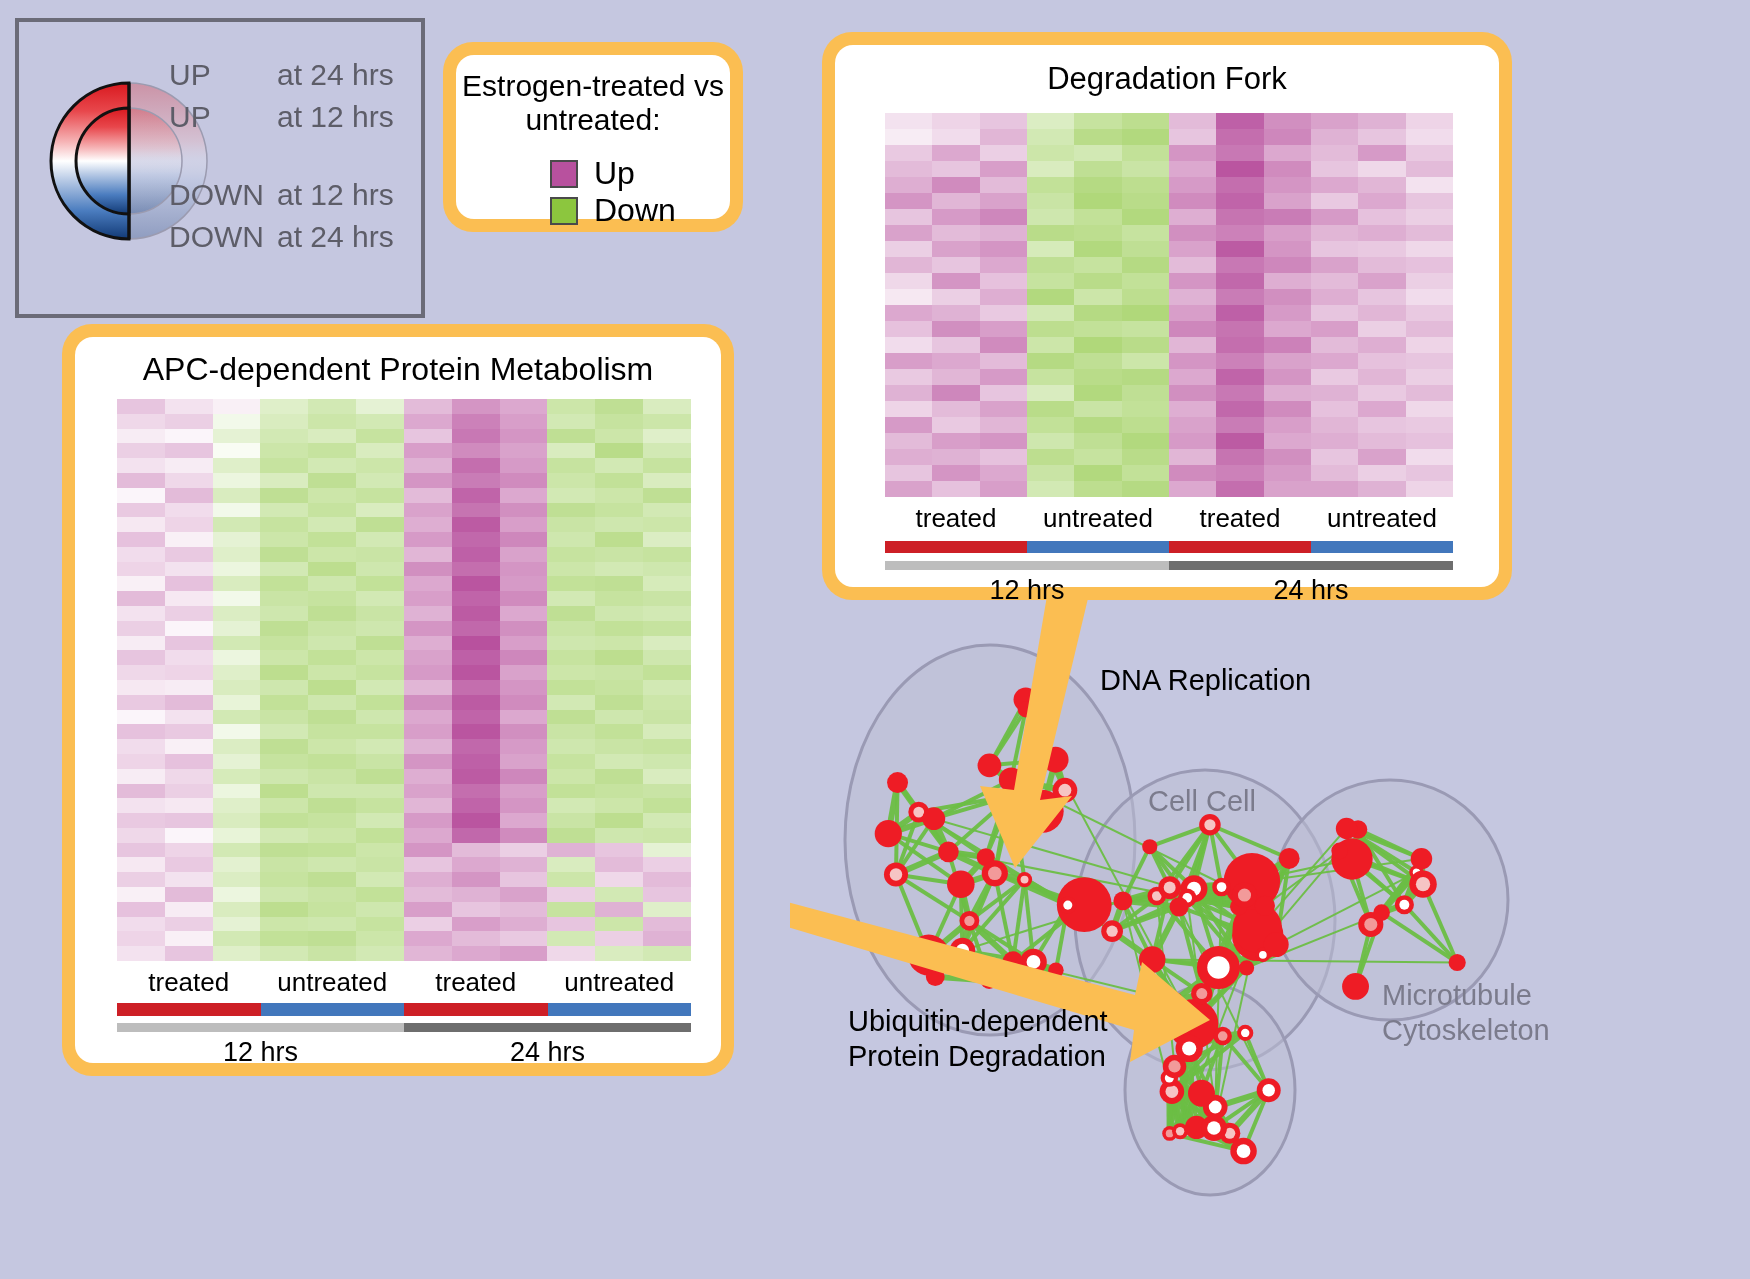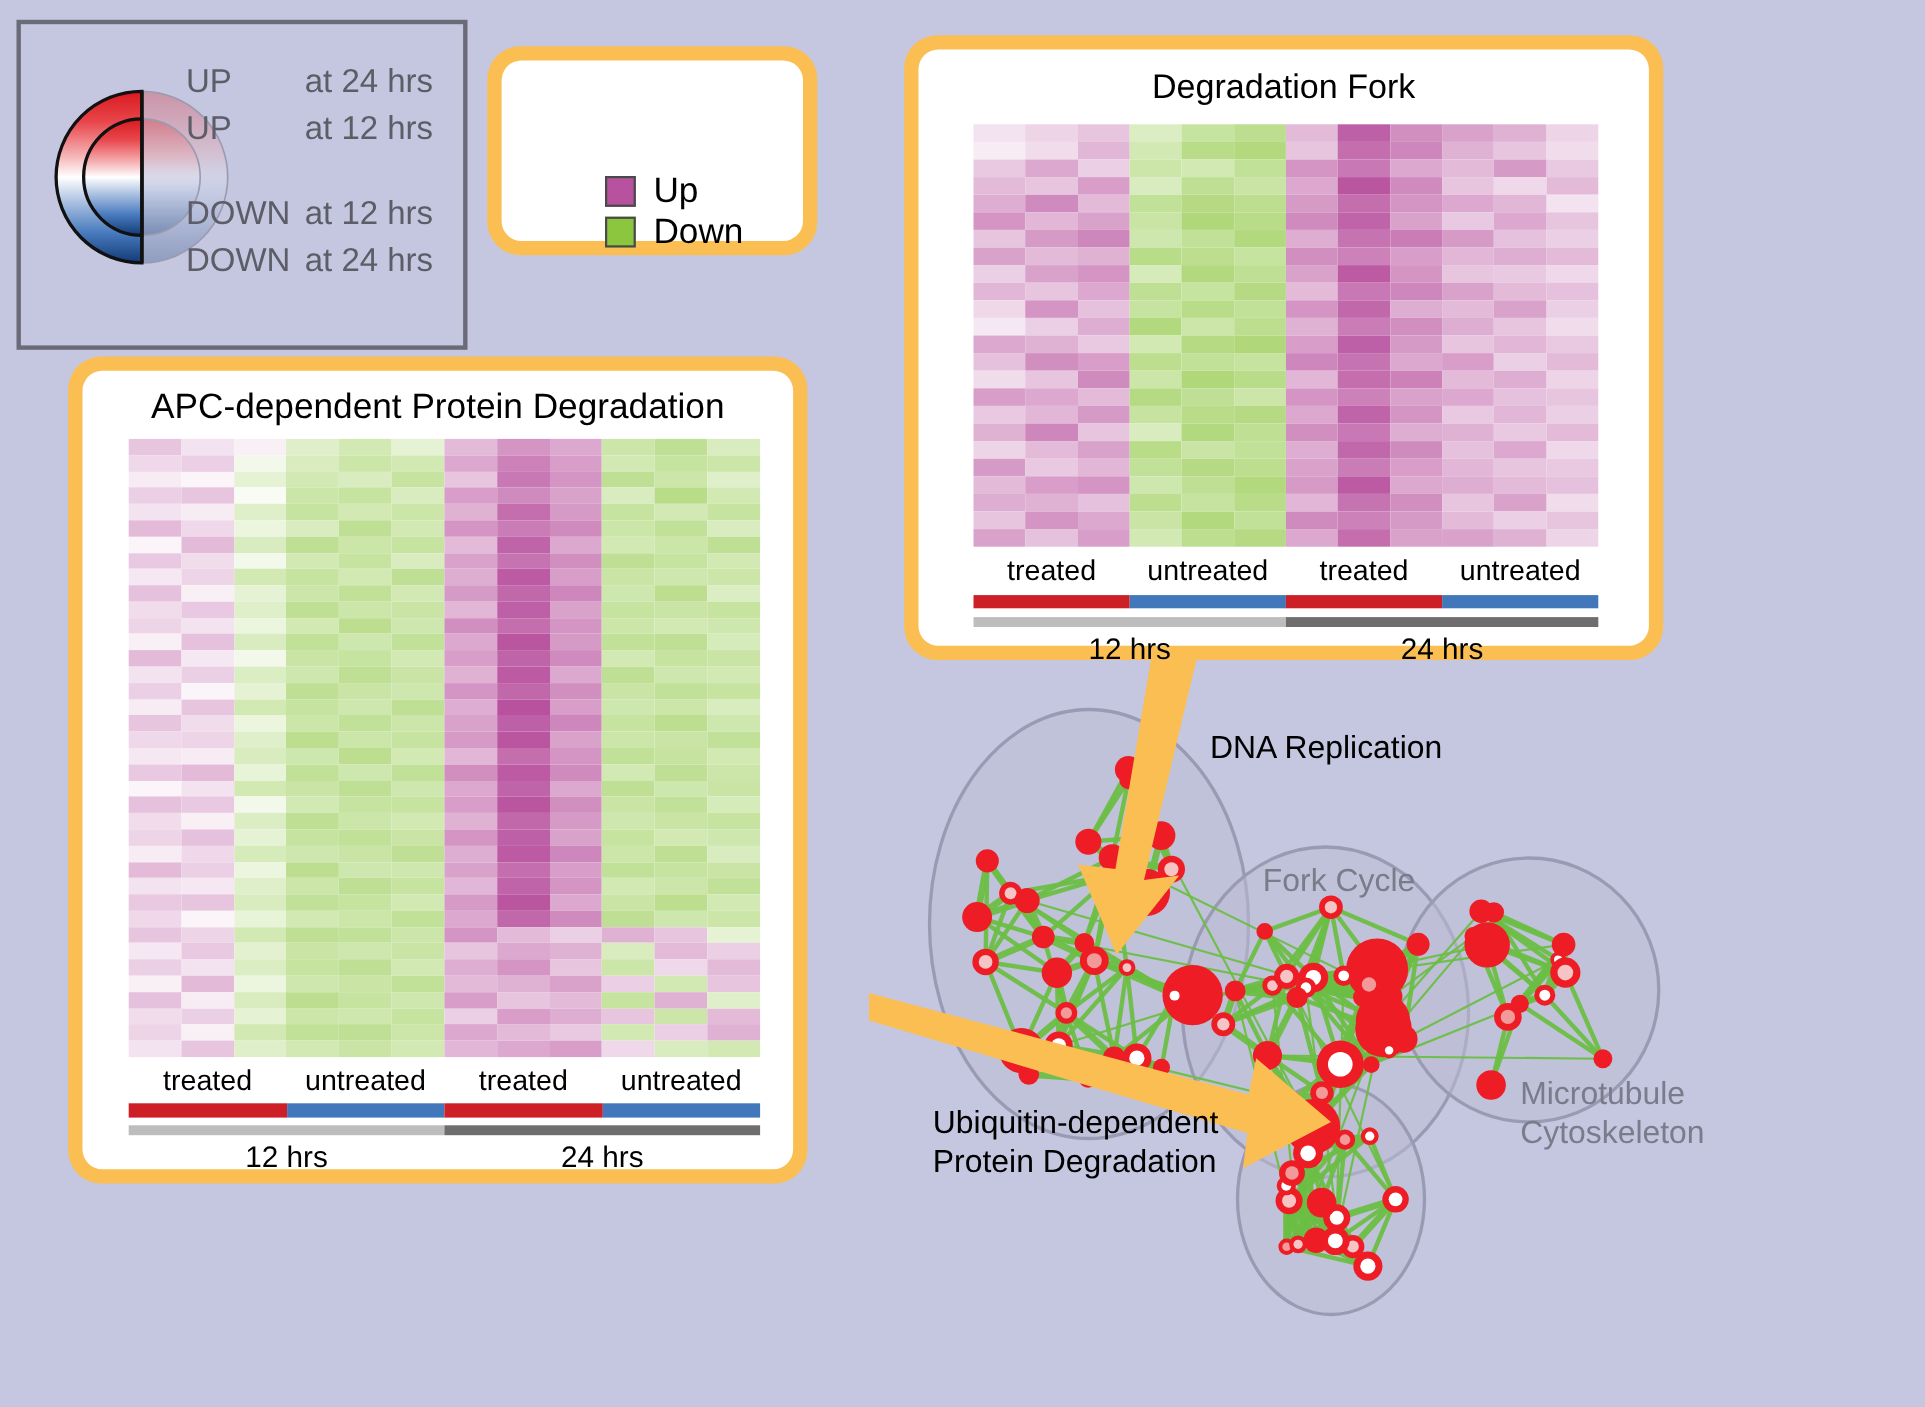--- a/index.html
+++ b/index.html
@@ -128,20 +128,21 @@
     <div class="lg-row">
       <span class="lg-dir">DOWN</span>
       <span class="lg-time">at 24 hrs</span>
     </div>
   </div>
 
 </div>
 
 <div class="abs panel" id="legend-key-panel">
   <div class="panel-inner">
+    <div id="legend-key-title">Estrogen-treated vs untreated:</div>
     <div id="legend-key-items">
       <div class="key-item">
         <span class="key-sw" style="background:#b8519e"></span>
         <span class="key-lbl">Up</span>
       </div>
       <div class="key-item">
         <span class="key-sw" style="background:#8cc63e"></span>
         <span class="key-lbl">Down</span>
       </div>
     </div>
@@ -464,21 +465,21 @@
 
     <div class="time-labels" id="rf-times" style="left:50px;top:530px;width:568px;height:34px;">
         <span>12 hrs</span>
         <span>24 hrs</span>
       </div>
   </div>
 </div>
 
 <div class="abs panel" id="apc-panel">
   <div class="panel-inner">
-    <div class="hm-title" id="apc-title">APC-dependent Protein Degradation</div>
+    <div class="hm-title" id="apc-title">APC-dependent Protein Metabolism</div>
 
     <div class="heatmap" id="apc-heatmap" style="left: 42px; top: 62px; width: 574px; height: 562px; grid-template-columns: repeat(12, 1fr); grid-template-rows: repeat(38, 1fr);">
         <div class="hm-cell" style="background:rgb(231,197,223)"></div>
         <div class="hm-cell" style="background:rgb(243,226,239)"></div>
         <div class="hm-cell" style="background:rgb(249,240,246)"></div>
         <div class="hm-cell" style="background:rgb(223,239,201)"></div>
         <div class="hm-cell" style="background:rgb(210,233,180)"></div>
         <div class="hm-cell" style="background:rgb(229,242,212)"></div>
         <div class="hm-cell" style="background:rgb(227,187,217)"></div>
         <div class="hm-cell" style="background:rgb(212,149,196)"></div>
@@ -1381,16 +1382,16 @@
       <circle cx="455.21586718638076" cy="432.8969875232382" r="4.212055836729705" fill="#ffffff"></circle>
       <circle cx="423.93579005672007" cy="528.0041725199026" r="12.962682977551594" fill="#ee1c25"></circle>
       <circle cx="423.93579005672007" cy="528.0041725199026" r="6.740595148326829" fill="#ffffff"></circle>
       <circle cx="399.1826164751365" cy="448.4869483287977" r="13.636508387047797" fill="#ee1c25"></circle>
       <circle cx="399.1826164751365" cy="448.4869483287977" r="7.090984361264855" fill="#ffffff"></circle>
       <polygon points="258,-10 300,-10 250,200 282,196 225,268 190,186 224,190" fill="#fbbe52"></polygon>
       <polygon points="-60,310 -55,288 345,395 352,362 420,420 340,462 344,430" fill="#fbbe52"></polygon>
     </svg>
 
   <div class="net-label" id="lbl-dna">DNA Replication</div>
-  <div class="net-label" id="lbl-cc">Fork Cycle</div>
+  <div class="net-label" id="lbl-cc">Cell Cell</div>
   <div class="net-label" id="lbl-ub">Ubiquitin-dependent<br>Protein Degradation</div>
   <div class="net-label" id="lbl-mt">Microtubule<br>Cytoskeleton</div>
 </div>
 
 </body></html>

